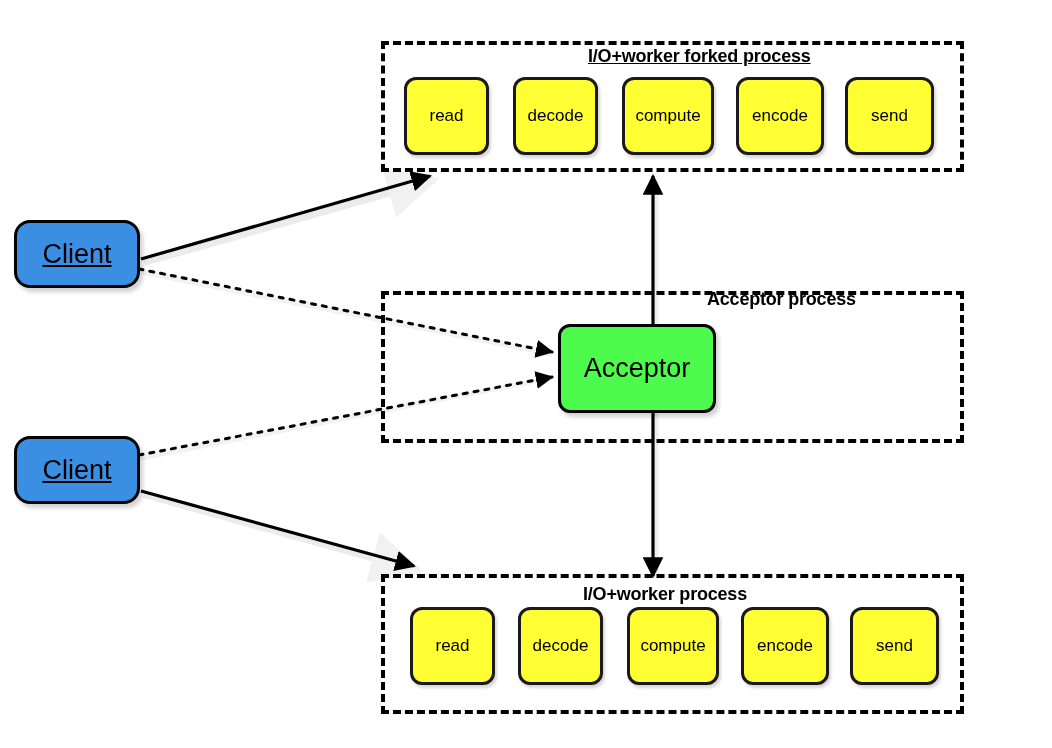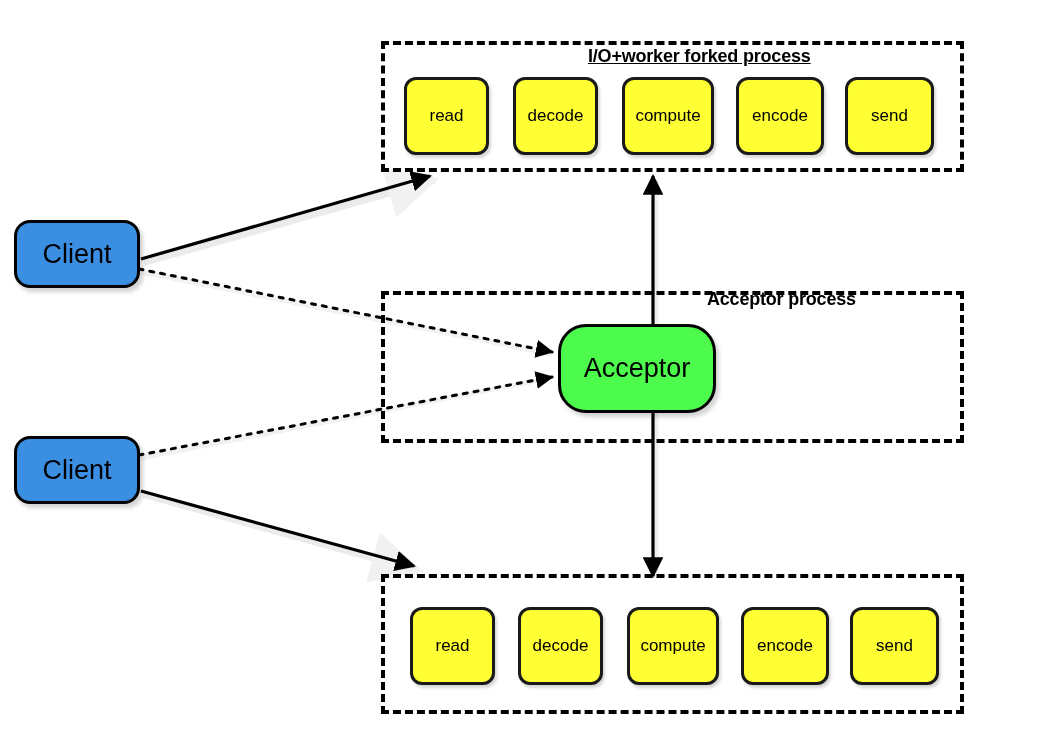--- a/index.html
+++ b/index.html
@@ -62,28 +62,29 @@
     background: #3b8fe3;
     border: 3px solid #000000;
     border-radius: 16px;
     box-sizing: border-box;
     display: flex;
     align-items: center;
     justify-content: center;
     font-size: 27px;
     color: #000000;
     box-shadow: 3px 4px 4px rgba(0,0,0,0.18);
+    text-decoration: underline;
   }
 
   
   .acceptor {
     position: absolute;
     background: #4dfb4d;
     border: 3px solid #000000;
-    border-radius: 28px;
+    border-radius: 12px;
     box-sizing: border-box;
     display: flex;
     align-items: center;
     justify-content: center;
     font-size: 27px;
     color: #000000;
     box-shadow: 3px 4px 4px rgba(0,0,0,0.18);
     z-index: 5;
   }
 </style>
@@ -135,20 +136,21 @@
   <div class="stage" style="left:622px; top:77px; width:92px; height:78px;">compute</div>
   <div class="stage" style="left:736px; top:77px; width:88px; height:78px;">encode</div>
   <div class="stage" style="left:845px; top:77px; width:89px; height:78px;">send</div>
 
   <div class="process-box" style="left:381px; top:291px; width:583px; height:152px;"></div>
   <div class="process-title" style="left:707px; top:289px;">Acceptor process</div>
 
   <div class="acceptor" style="left:558px; top:324px; width:158px; height:89px;">Acceptor</div>
 
   <div class="process-box" style="left:381px; top:574px; width:583px; height:140px;"></div>
+  <div class="process-title" style="left:583px; top:584px;">I/O+worker process</div>
 
   <div class="stage" style="left:410px; top:607px; width:85px; height:78px;">read</div>
   <div class="stage" style="left:518px; top:607px; width:85px; height:78px;">decode</div>
   <div class="stage" style="left:627px; top:607px; width:92px; height:78px;">compute</div>
   <div class="stage" style="left:741px; top:607px; width:88px; height:78px;">encode</div>
   <div class="stage" style="left:850px; top:607px; width:89px; height:78px;">send</div>
 
   <div class="client" style="left:14px; top:220px; width:126px; height:68px;">Client</div>
 
   <div class="client" style="left:14px; top:436px; width:126px; height:68px;">Client</div>

